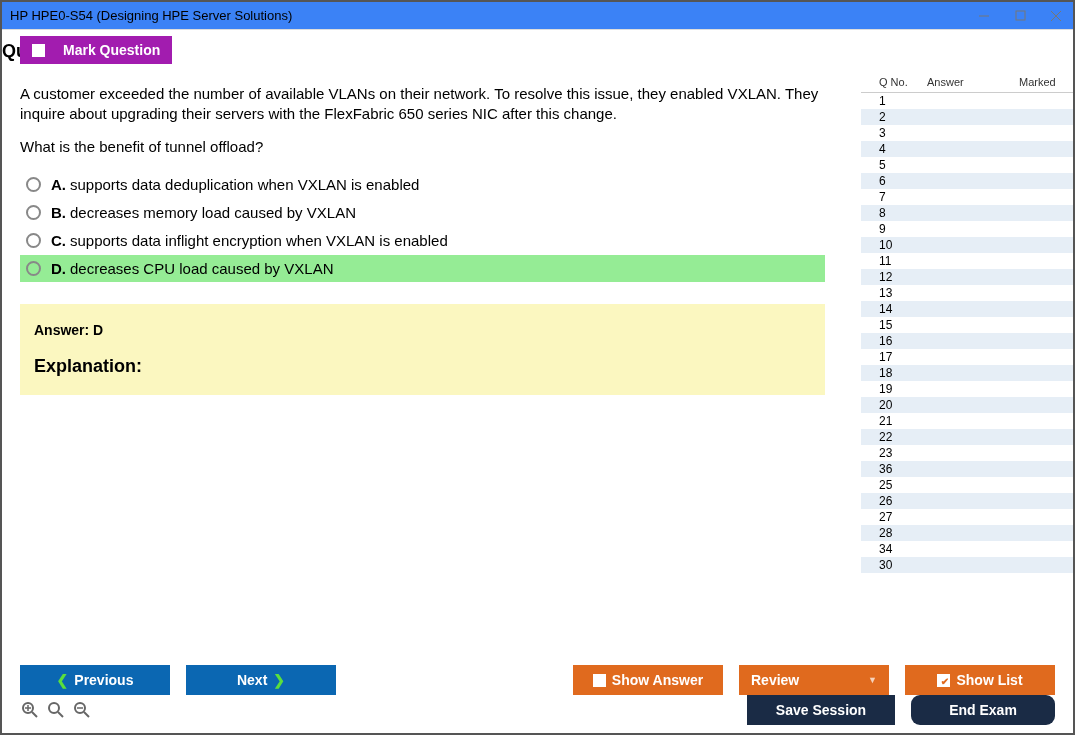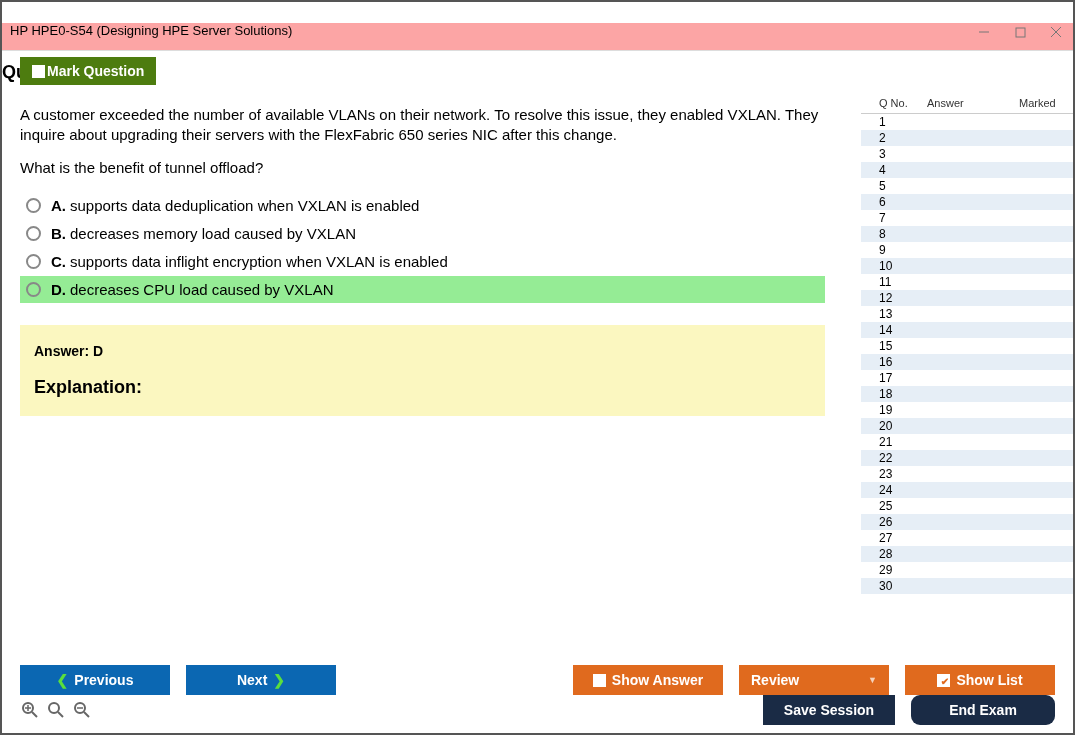--- a/index.html
+++ b/index.html
@@ -1,23 +1,23 @@
 <!DOCTYPE html>
 <html><head>
 <meta charset="utf-8">
 <style>
 * { box-sizing: border-box; margin: 0; padding: 0; }
 body { font-family: Arial, sans-serif; font-size: 13px; background: #fff; }
 .window { width: 1075px; height: 735px; border: 2px solid #555; position: relative; display: flex; flex-direction: column; }
-.titlebar { height: 28px; background: #fca5a5; display: flex; padding: 0 8px; font-size: 13px; color: #000; border-bottom: 1px solid #ddd; margin-top: 21px; }
+.titlebar { height: 28px; background: #3b82f6; display: flex; align-items: center; padding: 0 8px; font-size: 13px; color: #000; border-bottom: 1px solid #ddd; }
 .titlebar-title { flex: 1; font-weight: normal; }
 .win-controls { display: flex; gap: 18px; color: #555; }
 .win-btn { width: 18px; height: 18px; display: flex; align-items: center; justify-content: center; cursor: pointer; }
 .header-row { height: 42px; background: #fff; display: flex; align-items: center; position: relative; }
-.mark-btn { position: absolute; left: 18px; top: 6px; background: #4d7c0f; color: #fff; border: none; padding: 6px 12px; font-size: 14px; font-weight: bold; display: flex; align-items: center; gap: 2px; cursor: pointer; }
+.mark-btn { position: absolute; left: 18px; top: 6px; background: #a21caf; color: #fff; border: none; padding: 6px 12px; font-size: 14px; font-weight: bold; display: flex; align-items: center; gap: 18px; cursor: pointer; }
 .mark-btn .chk { width: 13px; height: 13px; background: #fff; display: inline-block; }
 .question-num { flex: 1; text-align: left; font-size: 18px; font-weight: bold; }
 .body-row { flex: 1; display: flex; overflow: hidden; gap: 36px; }
 .main-col { flex: 1; padding: 12px 0px 0 18px; overflow: auto; }
 .qtext { font-size: 15px; color: #000; line-height: 1.3; }
 .qtext p { margin-bottom: 14px; }
 .options { margin-top: 10px; }
 .option-row { display: flex; align-items: center; padding: 5px 6px; margin: 1px 0; font-size: 15px; cursor: pointer; }
 .option-row.selected { background: #95ec95; }
 .radio { width: 15px; height: 15px; border: 2px solid #888; border-radius: 50%; margin-right: 10px; flex-shrink: 0; }
@@ -40,21 +40,21 @@
 .btn { height: 30px; border: none; font-size: 14px; font-weight: bold; color: #fff; cursor: pointer; display: flex; align-items: center; justify-content: center; gap: 6px; }
 .btn-blue { background: #0b67b2; }
 .btn-orange { background: #e06a1e; }
 .btn-dark { background: #1a2b45; }
 .btn-prev { width: 150px; }
 .btn-next { width: 150px; }
 .spacer { flex: 1; }
 .btn-show { width: 150px; }
 .btn-review { width: 150px; justify-content: flex-start; padding: 0 12px; }
 .btn-showlist { width: 150px; }
-.btn-save { width: 132px; }
+.btn-save { width: 148px; }
 .btn-end { width: 144px; border-radius: 9px; }
 .chev-l { color: #5adf3e; font-weight: bold; }
 .chev-r { color: #5adf3e; font-weight: bold; }
 .dropdown-arrow { margin-left: auto; font-size: 9px; opacity: 0.7; }
 .zoom-row { display: flex; gap: 6px; color: #555; }
 .zoom-ico { width: 20px; height: 20px; cursor: pointer; display:flex; align-items:center; justify-content:center; }
 .chk-o { width: 13px; height: 13px; background: #fff; display: inline-block; }
 .chk-o.checked::after { content: "✔"; color: #e06a1e; font-size: 10px; position: relative; top: -2px; left: 1px; }
 
 .side-list::-webkit-scrollbar { width: 16px; }
@@ -200,36 +200,36 @@
           <div class="side-row">
             <span class="qn">21</span>
           </div>
           <div class="side-row">
             <span class="qn">22</span>
           </div>
           <div class="side-row">
             <span class="qn">23</span>
           </div>
           <div class="side-row">
-            <span class="qn">24</span>
+            <span class="qn">36</span>
           </div>
           <div class="side-row">
             <span class="qn">25</span>
           </div>
           <div class="side-row">
             <span class="qn">26</span>
           </div>
           <div class="side-row">
             <span class="qn">27</span>
           </div>
           <div class="side-row">
             <span class="qn">28</span>
           </div>
           <div class="side-row">
-            <span class="qn">29</span>
+            <span class="qn">34</span>
           </div>
           <div class="side-row">
             <span class="qn">30</span>
           </div>
         </div>
     </div>
   </div>
 
   <div class="footer">
     <div class="footer-row1">

